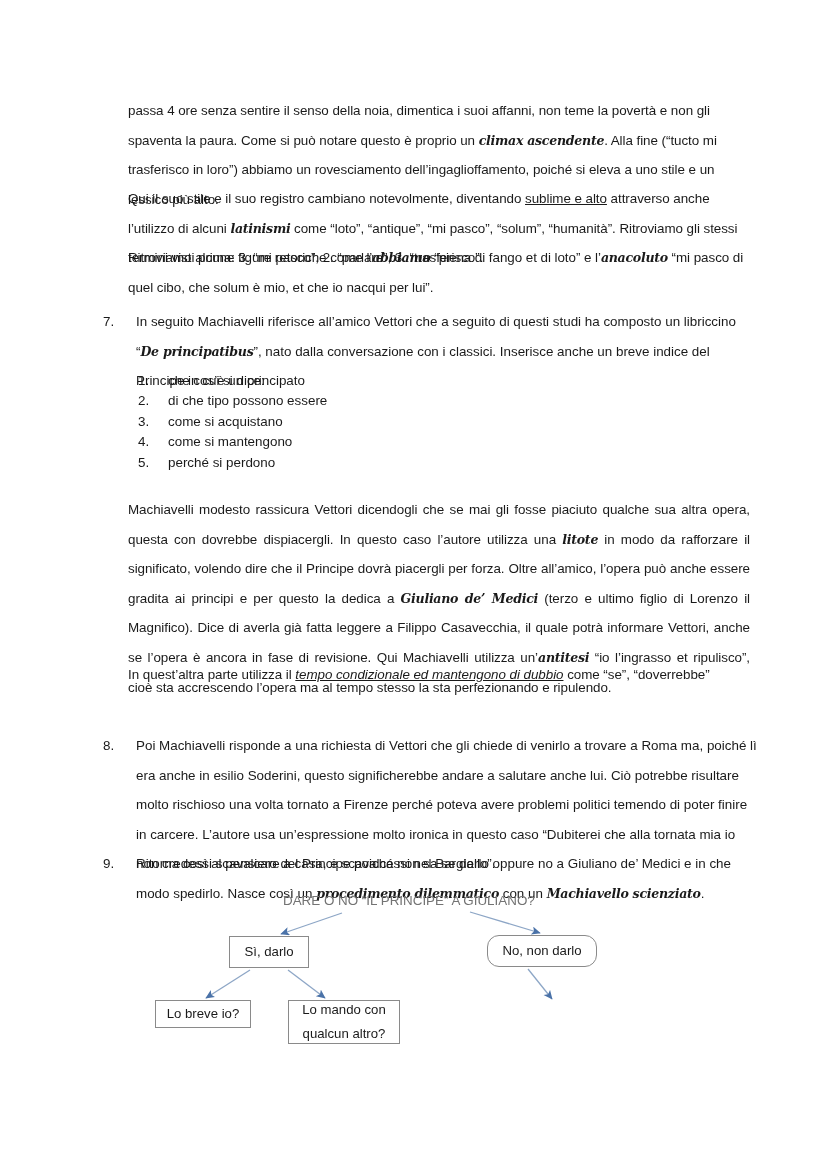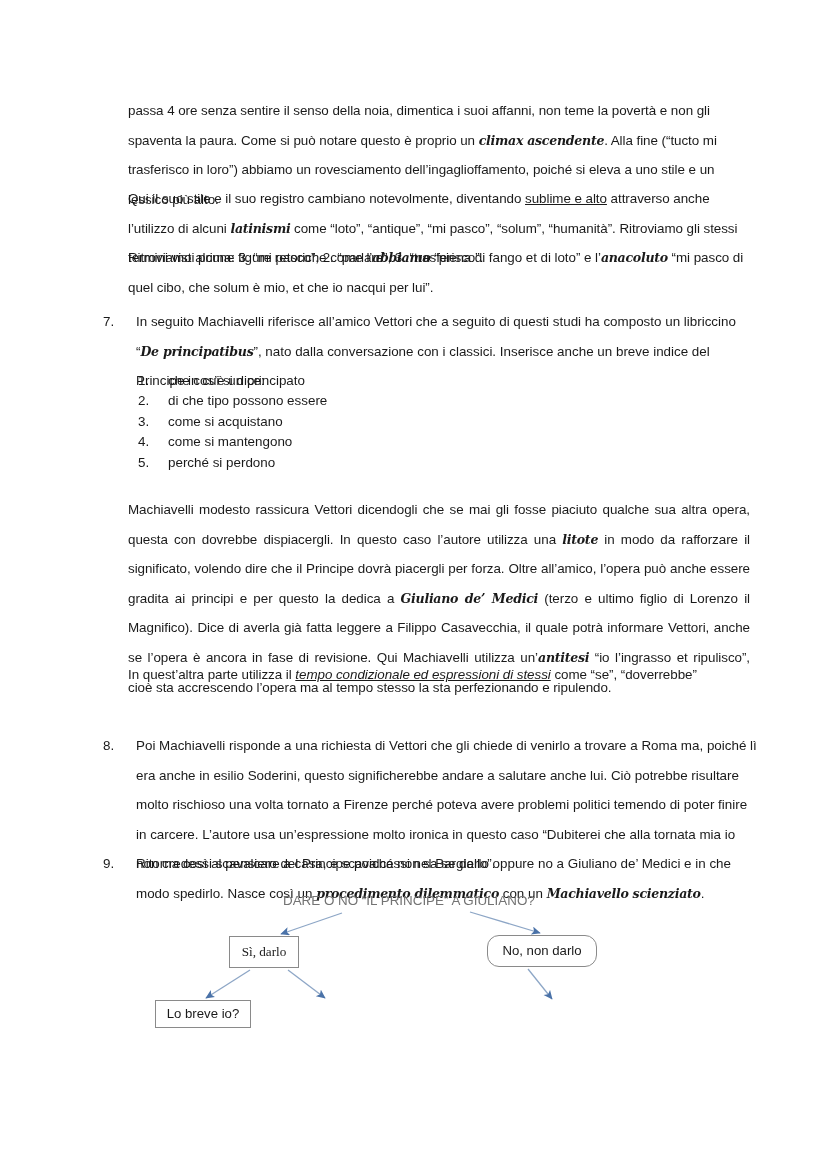--- a/index.html
+++ b/index.html
@@ -165,21 +165,21 @@
       </div>
       <div class="row">
         <span class="n">5.</span>
         <span class="t">perché si perdono</span>
       </div>
     </div>
 
     <div class="para justify" style="left:128px; top:483px; width:622px;"><span>Machiavelli modesto rassicura Vettori dicendogli che se mai gli fosse piaciuto qualche sua altra opera, questa con dovrebbe dispiacergli. In questo caso l’autore utilizza una </span><span class="scr">litote</span><span> in modo da rafforzare il significato, volendo dire che il Principe dovrà piacergli per forza. Oltre all’amico, l’opera può anche essere gradita ai principi e per questo la dedica a </span><span class="scr">Giuliano de’ Medici</span><span> (terzo e ultimo figlio di Lorenzo il Magnifico). Dice di averla già fatta leggere a Filippo Casavecchia, il quale potrà informare Vettori, anche se l’opera è ancora in fase di revisione. Qui Machiavelli utilizza un’</span><span class="scr">antitesi</span><span> “io l’ingrasso et ripulisco”, cioè sta accrescendo l’opera ma al tempo stesso la sta perfezionando e ripulendo.</span>
     </div>
 
-    <div class="para" style="left:128px; top:660px; width:640px;"><span>In quest’altra parte utilizza il </span><span class="ul-ital">tempo condizionale ed espressioni di stessi</span><span> come “se”, “doverrebbe”</span>
+    <div class="para" style="left:128px; top:660px; width:640px;"><span>In quest’altra parte utilizza il </span><span class="ul-ital">tempo condizionale ed mantengono di dubbio</span><span> come “se”, “doverrebbe”</span>
     </div>
 
     <div class="item" style="left:103px; top:731px; width:656px;">
       <span class="num">8.</span>
       <span class="body">Poi Machiavelli risponde a una richiesta di Vettori che gli chiede di venirlo a trovare a Roma ma, poiché lì era anche in esilio Soderini, questo significherebbe andare a salutare anche lui. Ciò potrebbe risultare molto rischioso una volta tornato a Firenze perché poteva avere problemi politici temendo di poter finire in carcere. L’autore usa un’espressione molto ironica in questo caso “Dubiterei che alla tornata mia io non credessi scavalcare a casa, e scavalcassi nel Bargiello”.</span>
     </div>
 
     <div class="item" style="left:103px; top:849px; width:660px;">
       <span class="num">9.</span>
       <span class="body"><span>Ritorna così al pensiero del Principe poiché non sa se darlo oppure no a Giuliano de’ Medici e in che modo spedirlo. Nasce così un </span><span class="scr">procedimento dilemmatico</span><span> con un </span><span class="scr">Machiavello scienziato</span><span>.</span></span>
@@ -199,23 +199,24 @@
 
         <line x1="250" y1="970" x2="206" y2="998" stroke="#8da6c6" stroke-width="1.3" marker-end="url(#ah)"></line>
 
         <line x1="288" y1="970" x2="325" y2="998" stroke="#8da6c6" stroke-width="1.3" marker-end="url(#ah)"></line>
 
         <line x1="528" y1="969" x2="552" y2="999" stroke="#8da6c6" stroke-width="1.3" marker-end="url(#ah)"></line>
       </svg>
 
       <div class="flow-title" style="left:283px; top:893px;">DARE O NO “IL PRINCIPE” A GIULIANO?</div>
 
-      <div class="fbox" style="left:229px; top:936px; width:70px; height:32px;font-family:Liberation Serif, serif;">Sì, darlo</div>
+      <div class="fbox" style="left:229px; top:936px; width:80px; height:32px;">Sì, darlo</div>
 
       <div class="fbox" style="left:487px; top:935px; width:110px; height:32px;border-radius:12px;">No, non darlo</div>
 
       <div class="fbox" style="left:155px; top:1000px; width:96px; height:28px;">Lo breve io?</div>
 
+      <div class="fbox" style="left:288px; top:1000px; width:112px; height:44px;">Lo mando con qualcun altro?</div>
 
     </div>
 
   </div>
 </div>
 
 </body></html>

